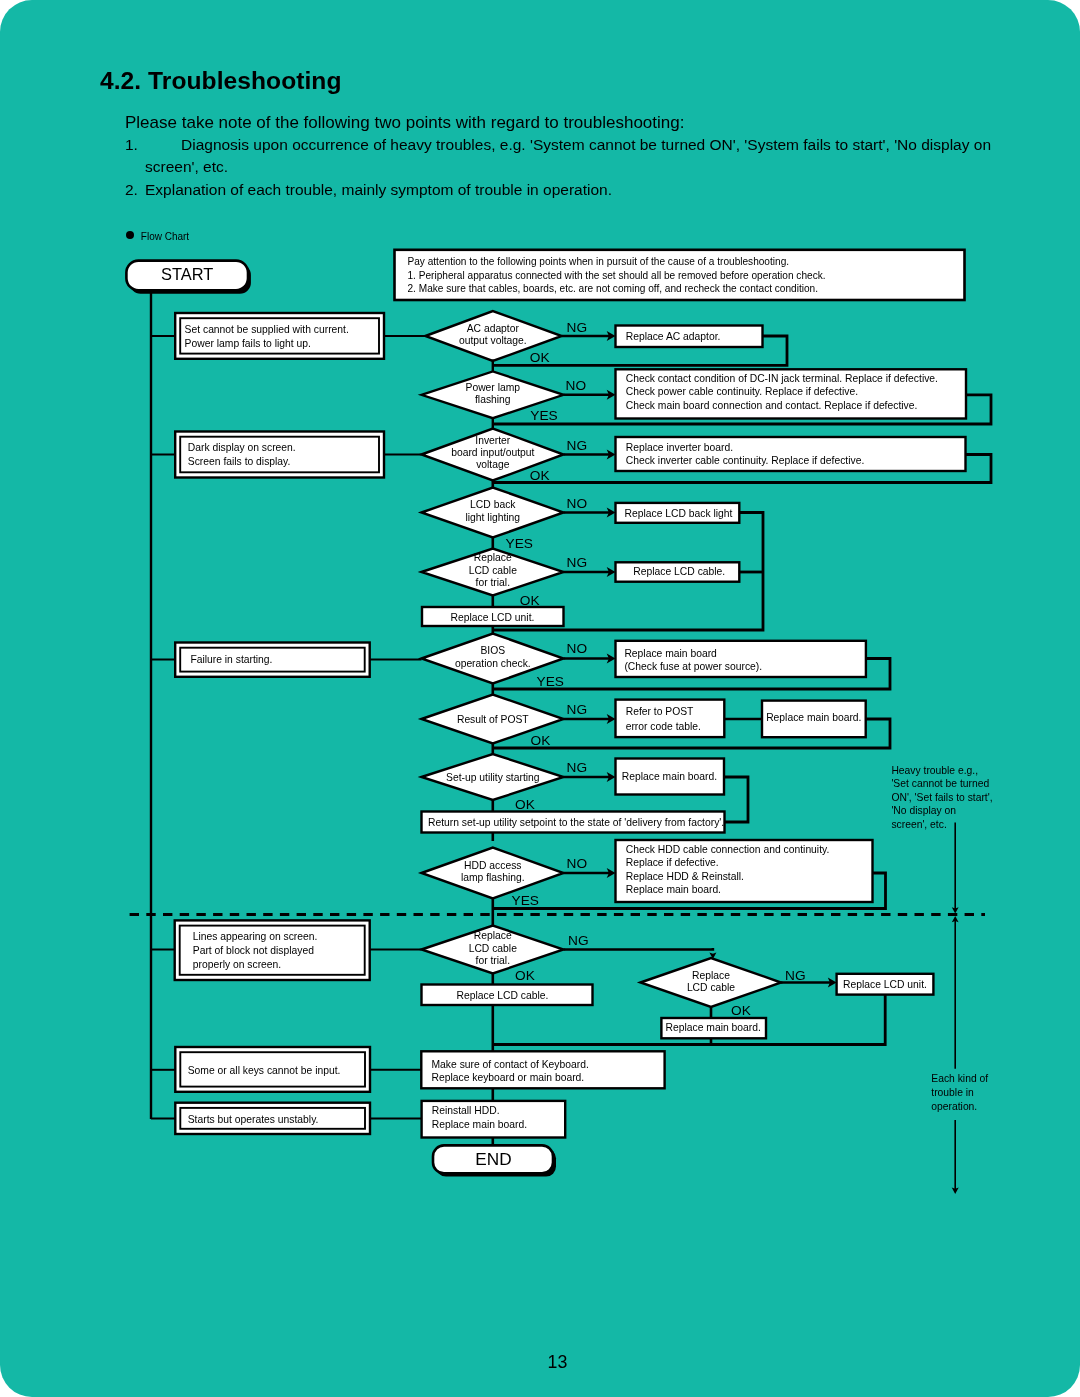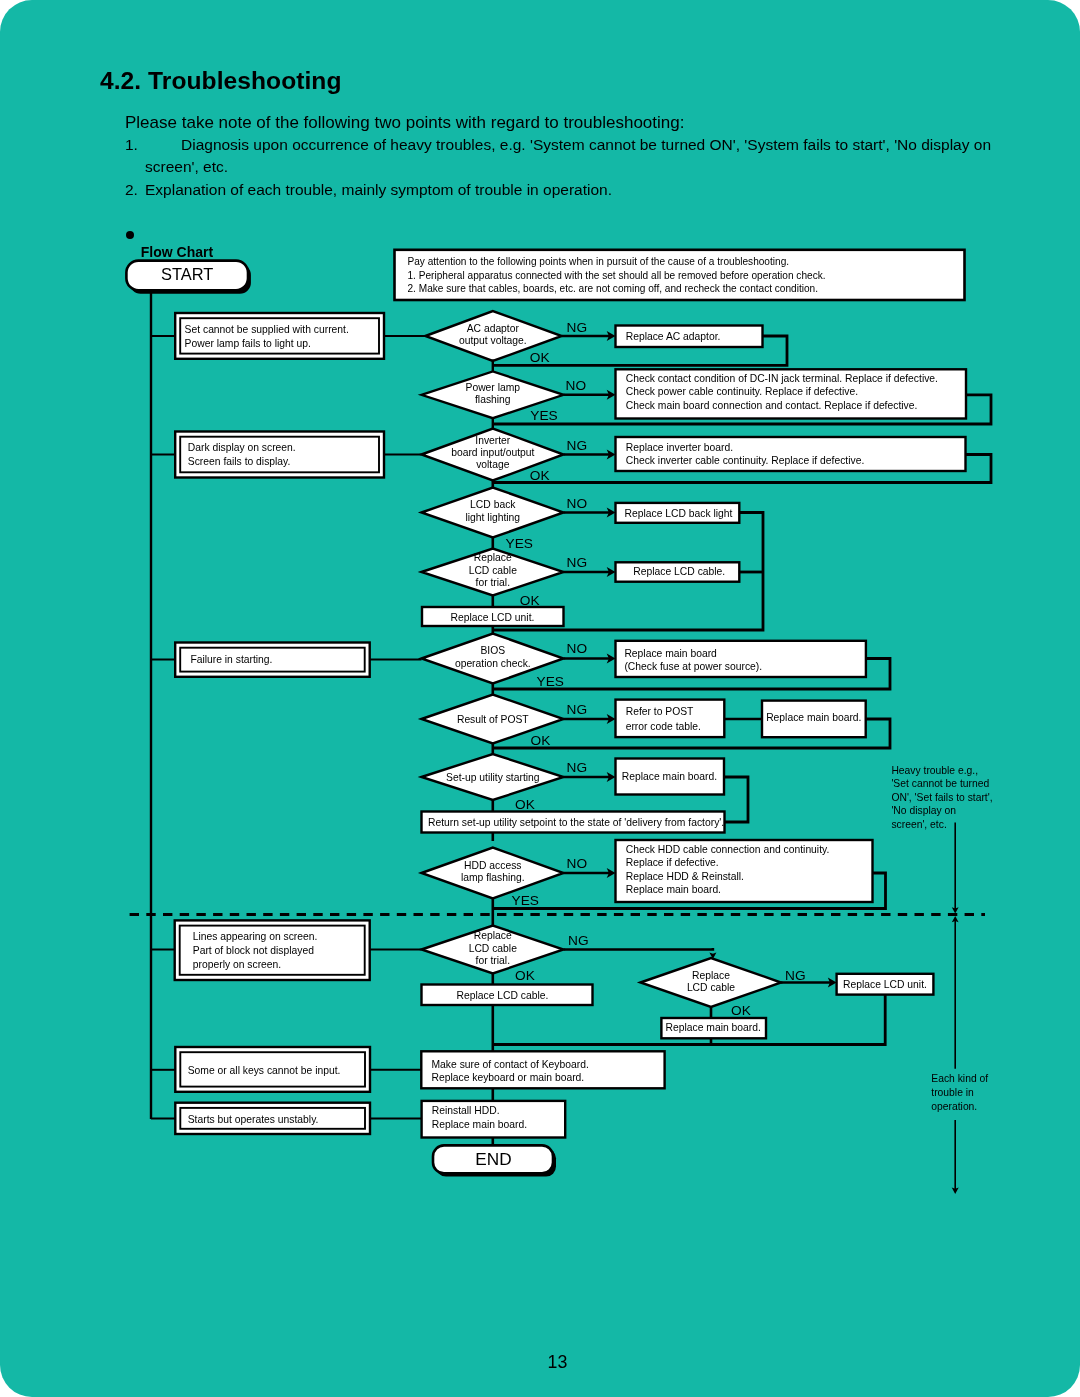--- a/index.html
+++ b/index.html
@@ -7,21 +7,21 @@
   body{width:1080px;height:1397px;overflow:hidden;
        font-family:"Liberation Sans",sans-serif;color:#000;
        -webkit-font-smoothing:antialiased;}
   #page{position:relative;width:1080px;height:1397px;background:#14b8a6;border-radius:32px;}
   .h1{position:absolute;left:100px;top:69.4px;font-size:24.6px;font-weight:bold;
       letter-spacing:0.05px;line-height:1;white-space:nowrap;}
   .intro{position:absolute;left:125px;top:113.8px;font-size:17px;line-height:1;white-space:nowrap;}
   .li{position:absolute;font-size:15.5px;line-height:1;white-space:nowrap;}
   .linum{position:absolute;font-size:15.5px;line-height:1;}
   .bullet{position:absolute;left:126px;top:231.2px;width:8.2px;height:8.2px;background:#000;border-radius:50%;}
-  .fclabel{position:absolute;left:140.8px;top:245px;font-size:14px;font-weight:bold;line-height:1;white-space:nowrap;}
+  .fclabel{position:absolute;left:140.8px;top:232px;font-size:10px;font-weight:normal;line-height:1;white-space:nowrap;}
   .pageno{position:absolute;left:0;top:1353.5px;width:1115px;text-align:center;font-size:17.8px;line-height:1;}
   svg#flow{position:absolute;left:0;top:0;width:1080px;height:1397px;}
   svg#flow text{font-family:"Liberation Sans",sans-serif;fill:#000;}
 </style>
 </head>
 <body>
 
 <div id="page">
 
   <div class="h1">4.2. Troubleshooting</div>

